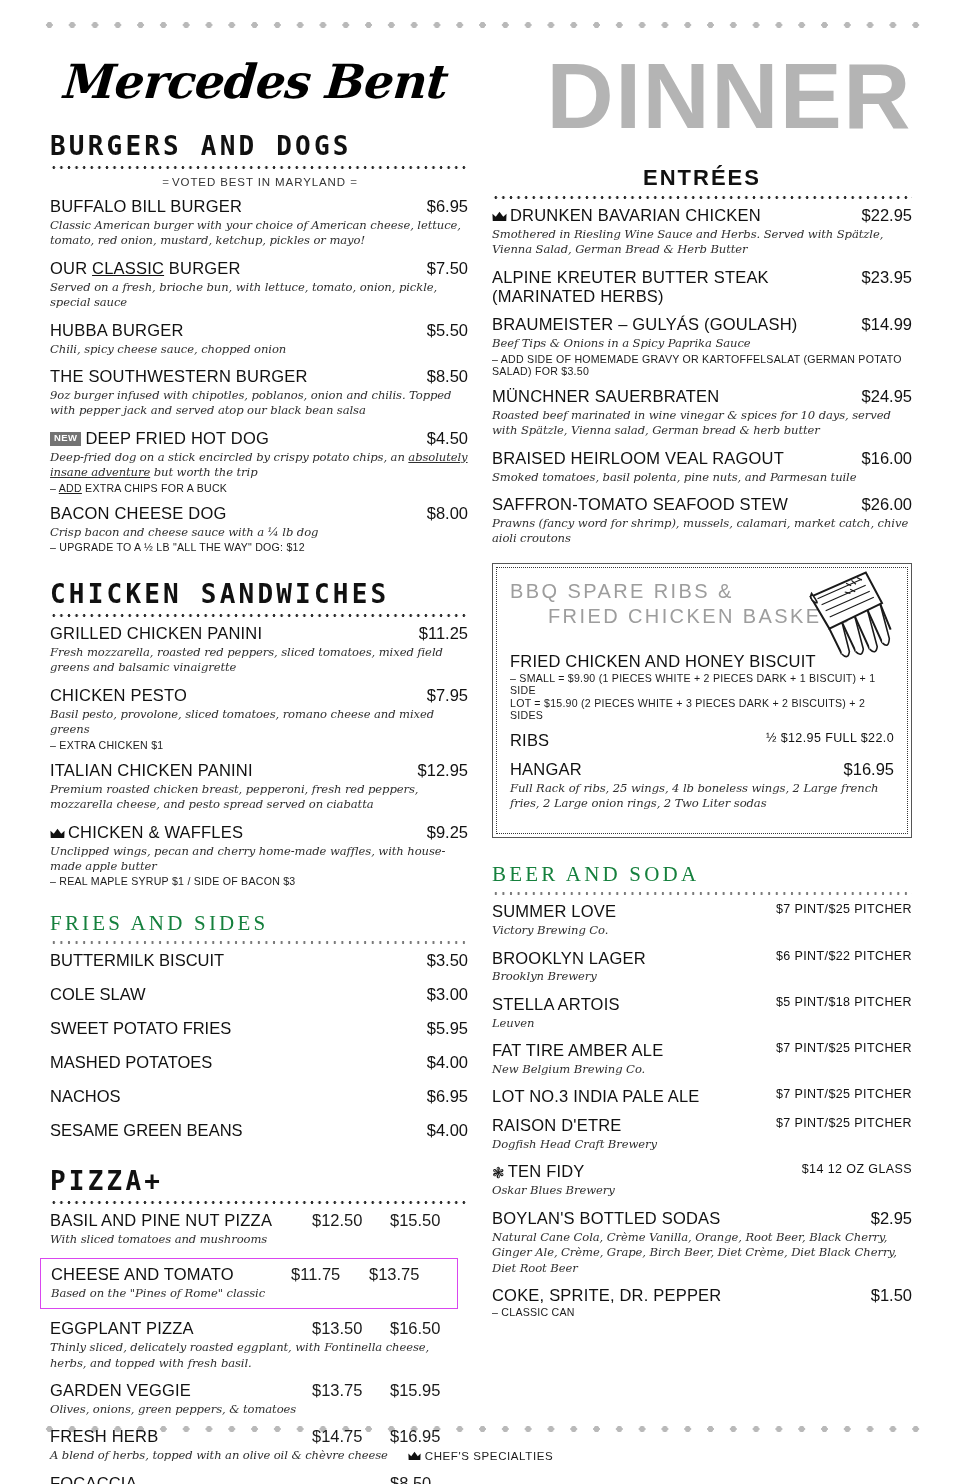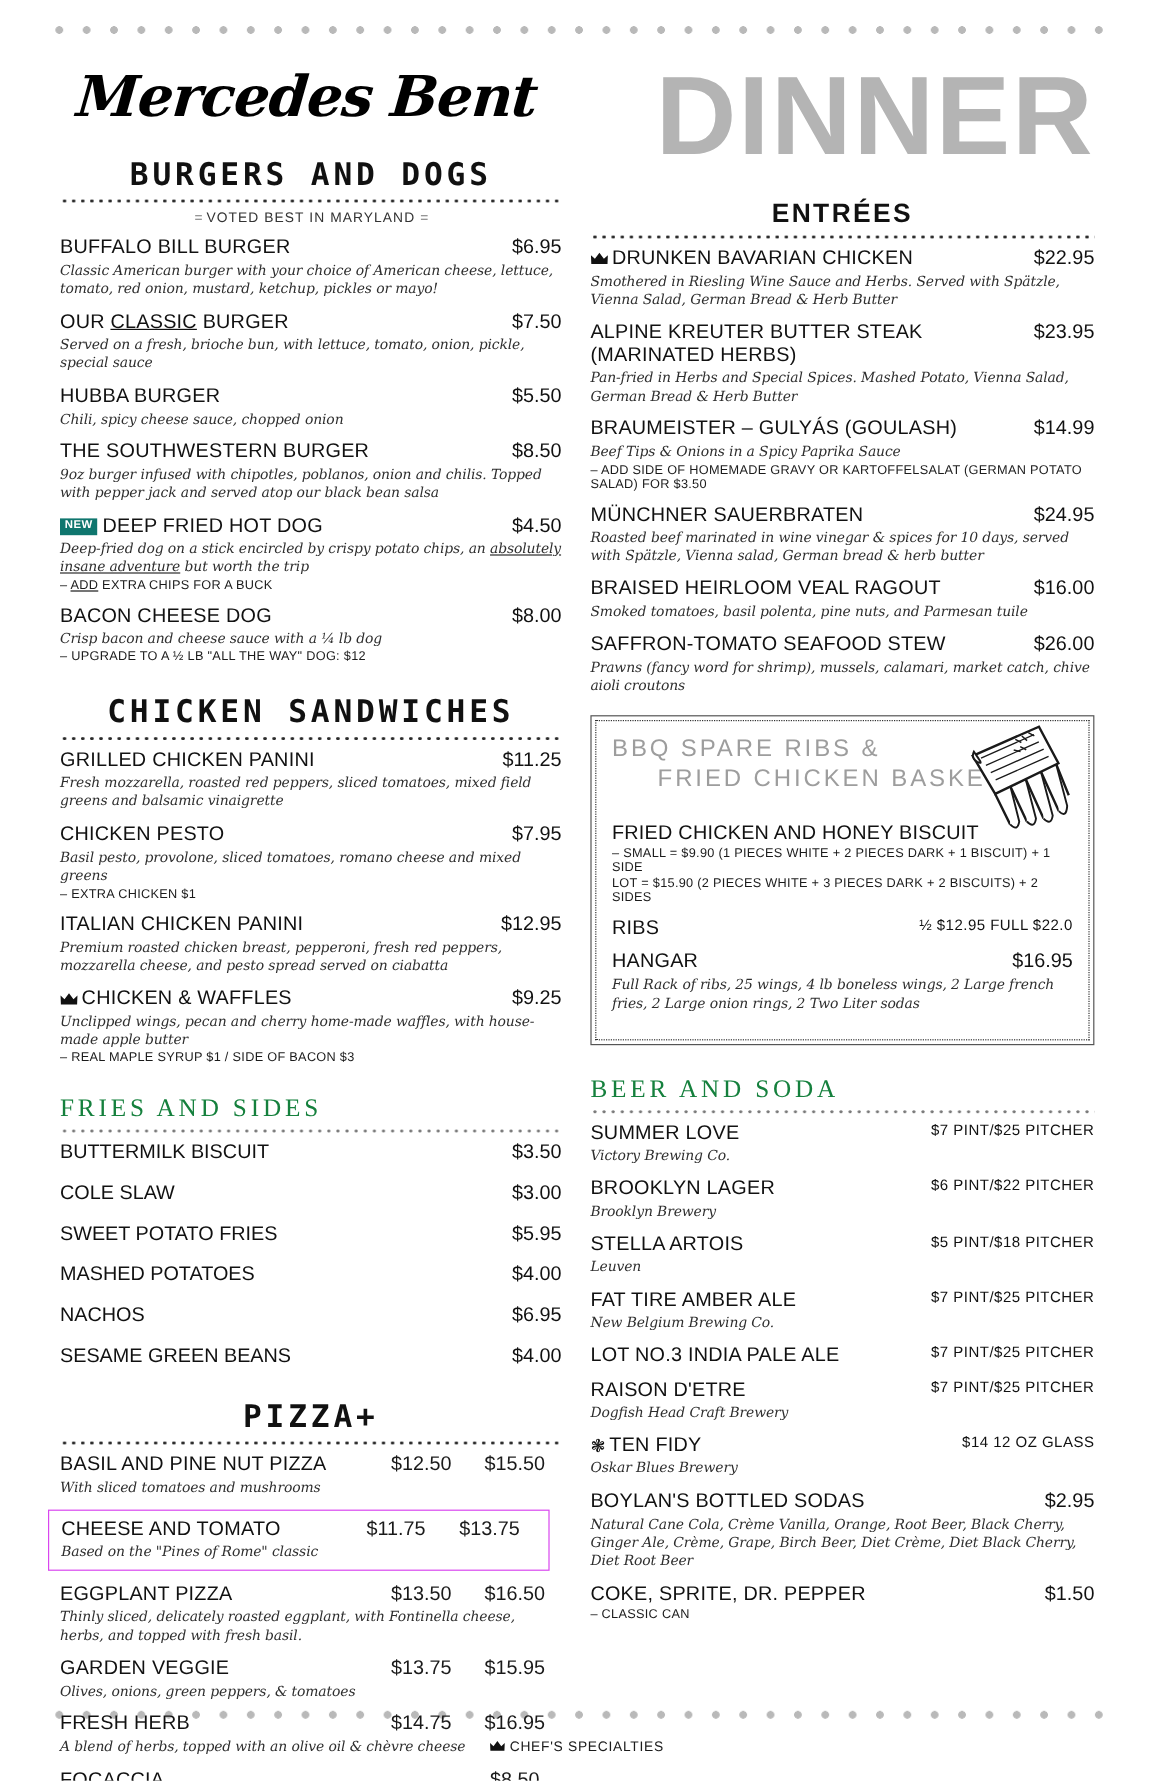--- a/index.html
+++ b/index.html
@@ -44,21 +44,21 @@
 
   
   .bigtitle{
     font-size:93px;font-weight:bold;letter-spacing:1.5px;
     color:#b4b4b4;line-height:1;text-align:right;
     margin:6px 0 0 0;font-family:"Liberation Sans", sans-serif;
   }
 
   
   .sec-head{
-    text-align:center;font-size:26px;font-weight:bold;
+    text-align:left;font-size:26px;font-weight:bold;
     letter-spacing:3.2px;color:#111;margin:26px 0 0 0;
     font-family:"DejaVu Sans Mono", monospace;
   }
   .sec-head-sm{
     text-align:center;font-size:22px;font-weight:bold;letter-spacing:2px;
     color:#111;margin:22px 0 0 0;font-family:"Liberation Sans", sans-serif;
   }
   .sec-head-gray{
     text-align:left;font-size:21px;font-weight:normal;letter-spacing:3.2px;
     color:#15803d;margin:24px 0 0 0;font-family:Liberation Serif, serif;
@@ -74,42 +74,42 @@
   .item-row{display:flex;align-items:flex-start;justify-content:space-between;gap:12px;}
   .item-name{
     font-size:16.5px;letter-spacing:.2px;color:#111;line-height:1.14;
     font-weight:normal;flex:1 1 auto;
   }
   .item-price{
     font-size:16.5px;color:#111;white-space:nowrap;flex:0 0 auto;
     text-align:right;
   }
   .price-2col{display:flex;gap:0;flex:0 0 auto;}
-  .price-2col span{width:78px;text-align:center;font-size:16.5px;}
+  .price-2col span{width:78px;text-align:left;font-size:16.5px;}
   .desc{
     font-family:"DejaVu Serif", serif;font-style:italic;
     font-size:11.6px;line-height:1.33;color:#2e2e2e;margin:2px 0 0 0;
     letter-spacing:-0.1px;
   }
   .note{
     font-size:10.6px;letter-spacing:.25px;color:#1b1b1b;margin:1px 0 0 0;
     font-family:"Liberation Sans", sans-serif;
   }
   .u{text-decoration:underline;}
   .sc{font-size:12.5px;letter-spacing:.4px;}
 
   
   .simple-row{
     display:flex;justify-content:space-between;align-items:baseline;
     font-size:16.5px;color:#111;margin:0 0 15px 0;
   }
 
   
   .badge-new{
-    display:inline-block;background:#0f766e;color:#fff;font-size:9.5px;
+    display:inline-block;background:#737373;color:#fff;font-size:9.5px;
     font-weight:bold;letter-spacing:.4px;padding:1.5px 4px 1.5px 4px;
     vertical-align:2.5px;margin-right:4px;font-family:"Liberation Sans", sans-serif;text-align:right;
   }
   .badge-local{
     display:inline-block;font-size:10px;font-weight:bold;letter-spacing:.3px;
     color:#111;margin-right:4px;vertical-align:1px;
   }
   .crown{display:inline-block;width:15px;height:11px;margin-right:3px;vertical-align:-1px;}
   .clover{display:inline-block;font-size:15px;margin-right:3px;vertical-align:-1px;}
 
@@ -373,21 +373,20 @@
           <div class="item-price">$22.95</div>
         </div>
         <div class="desc">Smothered in Riesling Wine Sauce and Herbs. Served with Spätzle, Vienna Salad, German Bread &amp; Herb Butter</div>
       </div>
 
       <div class="item">
         <div class="item-row">
           <div class="item-name" style="max-width:300px;">ALPINE KREUTER BUTTER STEAK (MARINATED HERBS)</div>
           <div class="item-price">$23.95</div>
         </div>
-        <div class="desc">Pan-fried in Herbs and Special Spices. Mashed Potato, Vienna Salad, German Bread &amp; Herb Butter</div>
       </div>
 
       <div class="item">
         <div class="item-row">
           <div class="item-name">BRAUMEISTER – GULYÁS (GOULASH)</div>
           <div class="item-price">$14.99</div>
         </div>
         <div class="desc">Beef Tips &amp; Onions in a Spicy Paprika Sauce</div>
         <div class="note">– ADD SIDE OF HOMEMADE GRAVY OR KARTOFFELSALAT (GERMAN POTATO SALAD) FOR $3.50</div>
       </div>

